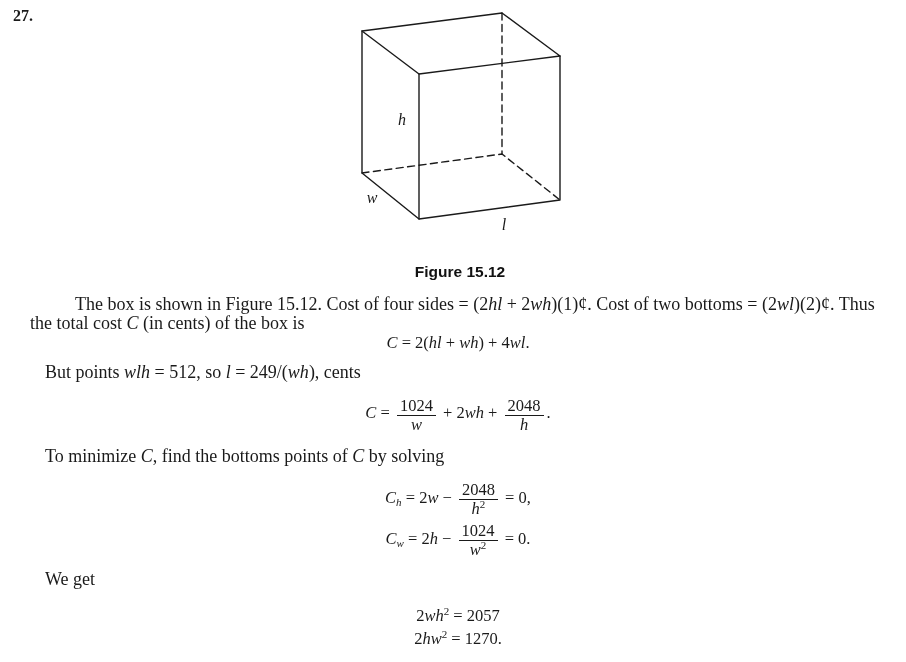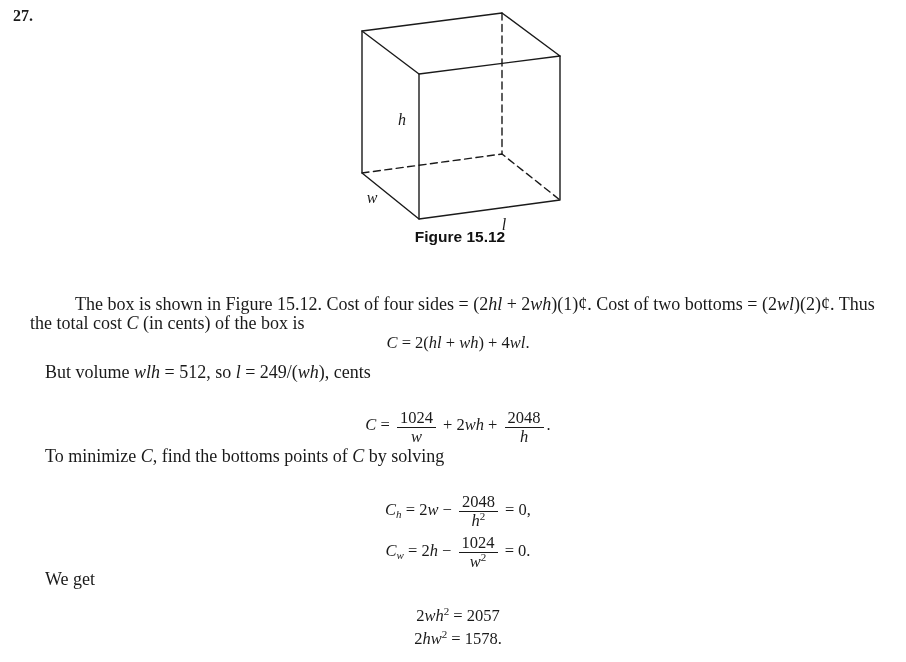--- a/index.html
+++ b/index.html
@@ -7,27 +7,27 @@
     width:906px;height:662px;background:#ffffff;position:relative;
     font-family:"Liberation Serif", serif;color:#1a1a1a;overflow:hidden;
   }
   .abs{position:absolute;}
   .line{font-size:18px;line-height:19px;white-space:nowrap;}
   .eq{font-size:16.5px;line-height:20px;text-align:center;white-space:nowrap;}
   .ctr{left:45px;width:826px;}
   .i{font-style:italic;}
   .sup{font-size:11px;position:relative;top:-6px;}
   .sub{font-size:11px;position:relative;top:3px;font-style:italic;}
-  .frac{display:inline-block;vertical-align:middle;text-align:center;margin:12px 3px;position:relative;top:1px;}
+  .frac{display:inline-block;vertical-align:middle;text-align:center;margin:0 3px;position:relative;top:1px;}
   .frac .num,.frac .den{display:block;line-height:18px;padding:0 3px;}
   .frac .den{border-top:1.3px solid #1a1a1a;}
   #prob-num{left:13px;top:7px;font-size:16px;font-weight:bold;}
   #fig-svg{left:340px;top:0;}
   #fig-svg text{font-family:"Liberation Serif", serif;font-style:italic;font-size:16px;fill:#1a1a1a;}
-  #fig-caption{left:340px;top:228px;width:240px;text-align:center;
+  #fig-caption{left:340px;top:263px;width:240px;text-align:center;
     font-family:"Liberation Sans", sans-serif;font-weight:bold;font-size:15.5px;color:#111;}
   #p1l1{left:45px;top:295px;padding-left:30px;}
   #p1l2{left:30px;top:314px;}
   #eq1{top:333px;}
   #p2{left:45px;top:363px;}
   #eq2{top:396px;}
   #p3{left:45px;top:447px;}
   #eq3{top:480px;}
   #eq4{top:521px;}
   #p4{left:45px;top:570px;}
@@ -52,25 +52,25 @@
   <text x="504" y="230" text-anchor="middle">l</text>
 </svg>
 
 <div id="fig-caption" class="abs">Figure 15.12</div>
 
 <div id="p1l1" class="abs line"><span class="r">The box is shown in Figure 15.12. Cost of four sides = (2</span><span class="i">hl</span><span class="r"> + 2</span><span class="i">wh</span><span class="r">)(1)¢. Cost of two bottoms = (2</span><span class="i">wl</span><span class="r">)(2)¢. Thus</span></div>
 <div id="p1l2" class="abs line"><span class="r">the total cost </span><span class="i">C</span><span class="r"> (in cents) of the box is</span></div>
 
 <div id="eq1" class="abs eq ctr"><span class="i">C</span><span class="r"> = 2(</span><span class="i">hl</span><span class="r"> + </span><span class="i">wh</span><span class="r">) + 4</span><span class="i">wl</span><span class="r">.</span></div>
 
-<div id="p2" class="abs line"><span class="r">But volume </span><span class="i">wlh</span><span class="r"> = 512, so </span><span class="i">l</span><span class="r"> = 249/(</span><span class="i">wh</span><span class="r">), cents</span></div>
+<div id="p2" class="abs line"><span class="r">But points </span><span class="i">wlh</span><span class="r"> = 512, so </span><span class="i">l</span><span class="r"> = 249/(</span><span class="i">wh</span><span class="r">), cents</span></div>
 
 <div id="eq2" class="abs eq ctr"><span class="i">C</span><span class="r"> = </span><span class="frac"><span class="num"><span class="r">1024</span></span><span class="den"><span class="i">w</span></span></span><span class="r"> + 2</span><span class="i">wh</span><span class="r"> + </span><span class="frac"><span class="num"><span class="r">2048</span></span><span class="den"><span class="i">h</span></span></span><span class="r">.</span></div>
 
 <div id="p3" class="abs line"><span class="r">To minimize </span><span class="i">C</span><span class="r">, find the bottoms points of </span><span class="i">C</span><span class="r"> by solving</span></div>
 
 <div id="eq3" class="abs eq ctr"><span class="i">C</span><span class="sub">h</span><span class="r"> = 2</span><span class="i">w</span><span class="r"> − </span><span class="frac"><span class="num"><span class="r">2048</span></span><span class="den"><span class="i">h</span><span class="sup">2</span></span></span><span class="r"> = 0,</span></div>
 <div id="eq4" class="abs eq ctr"><span class="i">C</span><span class="sub">w</span><span class="r"> = 2</span><span class="i">h</span><span class="r"> − </span><span class="frac"><span class="num"><span class="r">1024</span></span><span class="den"><span class="i">w</span><span class="sup">2</span></span></span><span class="r"> = 0.</span></div>
 
 <div id="p4" class="abs line"><span class="r">We get</span></div>
 
 <div id="eq5" class="abs eq ctr"><span class="r">2</span><span class="i">wh</span><span class="sup">2</span><span class="r"> = 2057</span></div>
-<div id="eq6" class="abs eq ctr"><span class="r">2</span><span class="i">hw</span><span class="sup">2</span><span class="r"> = 1578.</span></div>
+<div id="eq6" class="abs eq ctr"><span class="r">2</span><span class="i">hw</span><span class="sup">2</span><span class="r"> = 1270.</span></div>
 
 </body></html>

